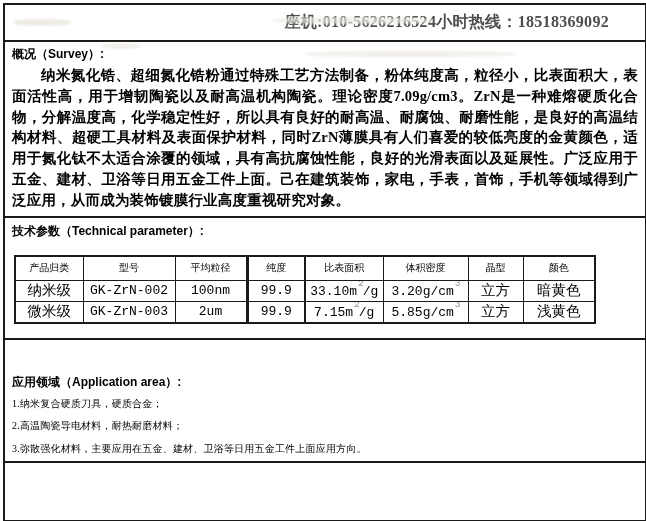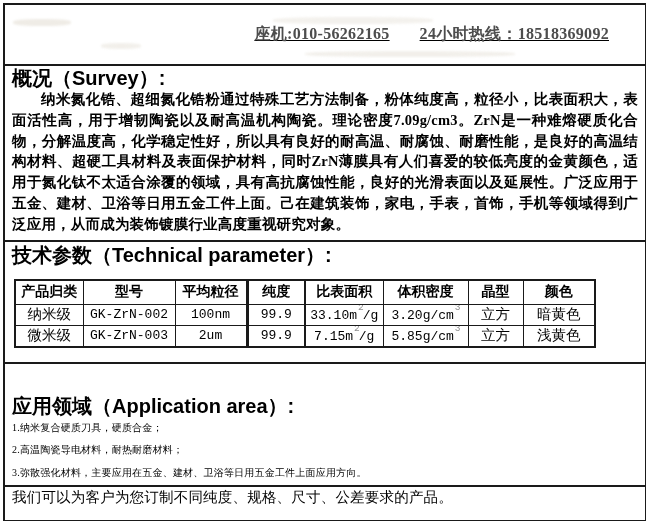--- a/index.html
+++ b/index.html
@@ -15,34 +15,33 @@
     color:#000;
   }
   
   .smudge{position:absolute;background:#efece6;border-radius:40%;filter:blur(1px);}
   .s1{left:8px;top:14px;width:58px;height:7px;}
   .s2{left:96px;top:38px;width:40px;height:6px;opacity:.8;}
   .s3{left:268px;top:12px;width:160px;height:7px;opacity:.7;}
   .s4{left:300px;top:46px;width:210px;height:6px;opacity:.8;}
 
   .header{
-    height:61px;
+    height:37px;
     border-bottom:2px solid #1a1a1a;
     display:flex;align-items:center;justify-content:flex-end;
     padding:8px 36px 8px 0;
     box-sizing:border-box;
-    text-decoration:underline;
   }
   .phone{color:#4d4d4d;font-weight:bold;font-size:16px;letter-spacing:.3px;white-space:nowrap;}
-  .hotline{margin-left:30px;}
+  .hotline{}
 
   .sect{padding:0 7px;}
   .sect1{padding-top:2px;padding-bottom:5px;}
   .title{font-family:"Liberation Sans","DejaVu Sans",sans-serif;font-weight:bold;font-size:15.5px;line-height:22px;}
-  .heading{font-family:"Liberation Sans","DejaVu Sans",sans-serif;font-weight:bold;font-size:20px;line-height:21px;}
+  .heading{font-family:"Liberation Sans","DejaVu Sans",sans-serif;font-weight:bold;font-size:12px;line-height:21px;}
   .para{
     margin:0;
     font-size:14.5px;line-height:20.8px;
     text-align:justify;text-indent:2em;
     letter-spacing:.2px;
     font-weight:bold;
   }
   .divider{border-top:2px solid #1a1a1a;height:0;}
 
   .sect2{padding-top:2px;padding-bottom:0;}
@@ -53,21 +52,21 @@
     width:580px;
     margin:13px 0 14px 2px;
     border:2px solid #1a1a1a;
   }
   .spec th,.spec td{
     border:1.5px solid #1a1a1a;
     text-align:center;vertical-align:middle;
     padding:0;
     overflow:hidden;white-space:nowrap;
   }
-  .spec th{font-weight:bold;font-size:14px;height:23px;}
+  .spec th{font-weight:normal;font-size:10px;height:23px;}
   .spec td{height:20px;}
   .cn{font-size:14.5px;}
   .mono{font-family:"Liberation Mono","DejaVu Sans Mono",monospace;font-size:13px;}
   .thickR{border-right:3px solid #1a1a1a !important;margin-top:8px;}
   .midR{border-right:2.5px solid #1a1a1a !important;}
   .sup{color:#8f8f8f;font-size:9.5px;position:relative;top:-4px;left:1px;}
 
   .sect3{padding-top:3px;padding-bottom:1px;}
   .sect3 .heading{line-height:22px;margin-top:28px;}
   .app-item{font-size:10px;line-height:22.5px;letter-spacing:.2px;}
@@ -154,15 +153,14 @@
 
   <div class="sect sect3">
     <div class="heading">应用领域（Application area）:</div>
     <div class="app-item">1.纳米复合硬质刀具，硬质合金；</div>
     <div class="app-item">2.高温陶瓷导电材料，耐热耐磨材料；</div>
     <div class="app-item">3.弥散强化材料，主要应用在五金、建材、卫浴等日用五金工件上面应用方向。</div>
   </div>
 
   <div class="divider"></div>
 
-  <div class="footer">我们可以为客户为您订制不同纯度、规格、尺寸、公差要求的产品。</div>
 
 </div>
 
 </body></html>

